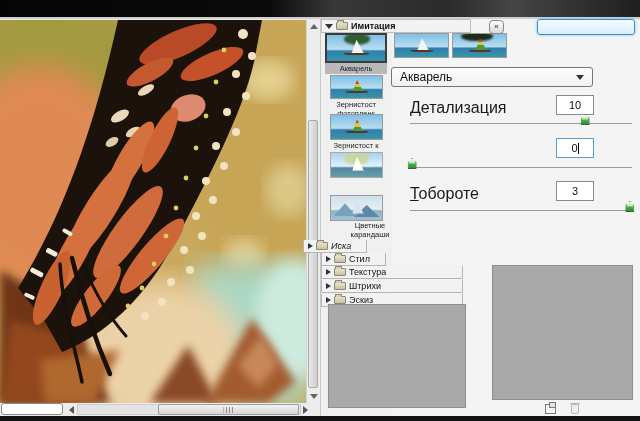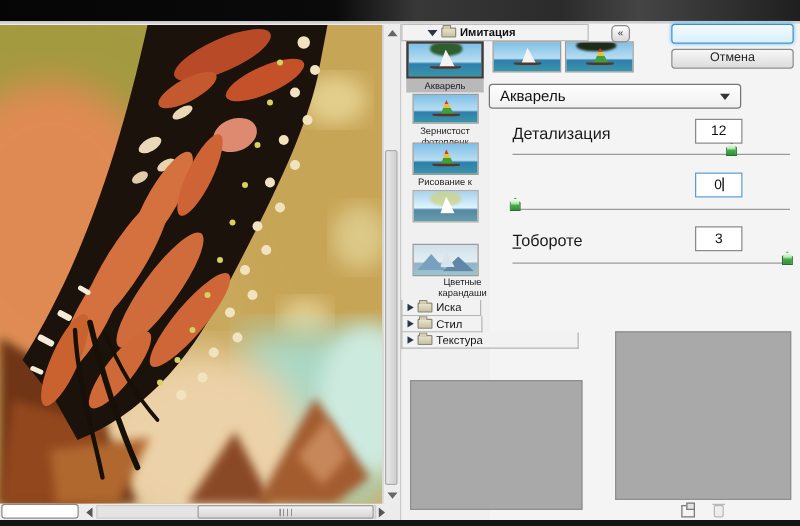--- a/index.html
+++ b/index.html
@@ -25,21 +25,21 @@
   .harr.left{left:69px;border-top:4px solid transparent;border-bottom:4px solid transparent;border-right:5px solid #555;}
   .harr.right{left:303px;border-top:4px solid transparent;border-bottom:4px solid transparent;border-left:5px solid #555;}
   .htrack{position:absolute;left:77px;top:1px;width:224px;height:11px;background:#e4e4e4;border:1px solid #cdcdcd;}
   .hthumb{position:absolute;left:158px;top:1px;width:141px;height:11px;background:linear-gradient(#f2f2f2,#d6d6d6);border:1px solid #9e9e9e;border-radius:2px;}
   .grip{position:absolute;left:50%;top:2px;transform:translateX(-50%);width:11px;height:6px;
     background:repeating-linear-gradient(90deg,#8f8f8f 0 1px,transparent 1px 3px);}
 
   
   .midpane{position:absolute;left:320px;top:19px;width:72px;height:397px;background:#f0f0f0;border-left:1px solid #c9c9c9;}
   .cat-header{position:absolute;left:321px;top:19px;width:150px;height:14px;background:#f3f3f3;
-    border:1px solid #bdbdbd;display:flex;align-items:center;gap:3px;padding-left:20px;}
+    border:1px solid #bdbdbd;display:flex;align-items:center;gap:3px;padding-left:3px;}
   .tri-down{width:0;height:0;border-left:4px solid transparent;border-right:4px solid transparent;border-top:5px solid #2a3547;}
   .tri-right{width:0;height:0;border-top:3.5px solid transparent;border-bottom:3.5px solid transparent;border-left:5px solid #2a3547;}
   .folder-ico{position:relative;width:12px;height:8px;background:linear-gradient(#e8e2c8,#c9c2a4);border:1px solid #8d8874;border-radius:1px;flex:none;}
   .folder-ico::before{content:"";position:absolute;left:0;top:-3px;width:5px;height:2px;background:#d8d2b4;border:1px solid #8d8874;border-bottom:none;border-radius:1px 1px 0 0;}
   .cat-label{font-size:9px;font-weight:bold;color:#111;white-space:nowrap;}
 
   .th{position:absolute;overflow:hidden;background:linear-gradient(#7ec0e8 0%,#b9ddf0 55%,#2e7fae 62%,#3a95a8 100%);border:1px solid #9a9a9a;}
   .th .sail{position:absolute;left:38%;top:18%;width:26%;height:55%;background:#f4f4f4;clip-path:polygon(15% 100%,50% 0,100% 100%);}
   .th .hull{position:absolute;left:30%;top:68%;width:42%;height:9%;background:#5a3420;border-radius:0 0 40% 40%;}
   .th.selected{border:2px solid #3c3c3c;}
@@ -66,21 +66,21 @@
   .collapse-btn{position:absolute;left:489px;top:20px;width:15px;height:14px;border:1px solid #8a8a8a;border-radius:4px;
     background:linear-gradient(#ffffff,#d8d8d8);font-size:8px;line-height:12px;text-align:center;color:#222;}
   .okbtn{position:absolute;left:537px;top:19px;width:98px;height:16px;border:1px solid #3e8ecf;border-radius:3px;
     background:linear-gradient(#f3fbff,#d9f0fc);box-shadow:0 0 3px #66c4f3;font-size:10px;text-align:center;}
   .cancelbtn{position:absolute;left:537px;top:39px;width:98px;height:16px;border:1px solid #8a8a8a;border-radius:3px;
     background:linear-gradient(#f7f7f7,#dcdcdc);font-size:10px;line-height:14px;text-align:center;color:#222;}
   .dropdown{position:absolute;left:391px;top:67px;width:202px;height:20px;border:1px solid #767676;border-radius:3px;
     background:linear-gradient(#fefefe,#f0f0f0);display:flex;align-items:center;padding:0 8px;font-size:12px;color:#111;}
   .dropdown .dd-arrow{margin-left:auto;width:0;height:0;border-left:4px solid transparent;border-right:4px solid transparent;border-top:5px solid #333;}
 
-  .param-label{position:absolute;left:410px;font-size:13px;color:#1a1a1a;}
+  .param-label{position:absolute;left:410px;font-size:16px;color:#1a1a1a;}
   .param-label .mn{text-decoration:underline;}
   .valbox{position:absolute;left:556px;width:38px;height:20px;background:#fff;border:1px solid #8a8a8a;
     font-size:11px;text-align:center;line-height:18px;color:#111;}
   .valbox.focused{border-color:#5a9fd4;}
   .caret{display:inline-block;width:1px;height:11px;background:#000;vertical-align:-2px;}
   .strack{position:absolute;left:410px;width:222px;height:3px;}
   .strack::before{content:"";position:absolute;left:0;top:1px;width:100%;height:1px;background:#9a9a9a;}
   .sthumb{position:absolute;top:-8px;width:9px;height:11px;transform:translateX(-50%);
     clip-path:polygon(50% 0,100% 38%,100% 100%,0 100%,0 38%);
     background:linear-gradient(#f4fff2 0%,#bfe8b4 40%,#3fae49 60%,#2f8f3a 100%);
@@ -244,64 +244,73 @@
   <div class="th rainbow" style="left:330px;top:75px;width:53px;height:24px;">
     <div class="sail"></div>
     <div class="hull"></div>
   </div>
   <div class="thlabel" style="left:323px;top:100px;width:66px;">Зернистост фотопленк</div>
 
   <div class="th rainbow" style="left:330px;top:114px;width:53px;height:26px;">
     <div class="sail"></div>
     <div class="hull"></div>
   </div>
-  <div class="thlabel" style="left:323px;top:141px;width:66px;">Рисование к</div>
+  <div class="thlabel" style="left:323px;top:141px;width:66px;">Зернистост к</div>
 
   <div class="th hazy" style="left:330px;top:152px;width:53px;height:26px;">
     <div class="blob"></div>
     <div class="sail"></div>
   </div>
 
   <div class="th pencil" style="left:330px;top:195px;width:53px;height:26px;">
     <div class="mtn"></div>
     <div class="mtn2"></div>
     <div class="sail"></div>
   </div>
   <div class="thlabel" style="left:337px;top:221px;width:66px;">Цветные карандаши</div>
 
-  <div class="folder-row" style="left:321px;top:240px;width:64px;">
+  <div class="folder-row" style="left:303px;top:240px;width:64px;font-style:italic;">
     <div class="tri-right"></div>
     <div class="folder-ico"></div>
     <div class="flabel">Иска</div>
   </div>
   <div class="folder-row" style="left:321px;top:253px;width:65px;">
     <div class="tri-right"></div>
     <div class="folder-ico"></div>
     <div class="flabel">Стил</div>
   </div>
   <div class="folder-row" style="left:321px;top:266px;width:142px;">
     <div class="tri-right"></div>
     <div class="folder-ico"></div>
     <div class="flabel">Текстура</div>
+  </div>
+  <div class="folder-row" style="left:321px;top:280px;width:142px;">
+    <div class="tri-right"></div>
+    <div class="folder-ico"></div>
+    <div class="flabel">Штрихи</div>
+  </div>
+  <div class="folder-row" style="left:321px;top:294px;width:142px;">
+    <div class="tri-right"></div>
+    <div class="folder-ico"></div>
+    <div class="flabel">Эскиз</div>
   </div>
 
   <div class="graybox" style="left:328px;top:304px;width:138px;height:104px;"></div>
   <div class="graybox" style="left:492px;top:265px;width:141px;height:135px;"></div>
 
   <div class="collapse-btn">«</div>
   <div class="okbtn"></div>
-  <div class="cancelbtn">Отмена</div>
 
   <div class="dropdown">
     <span>Акварель</span>
     <div class="dd-arrow"></div>
   </div>
 
   <div class="param-label" style="top:99px;"><span class="mn">Д</span><span>етализация</span></div>
-  <div class="valbox" style="top:95px;">12</div>
+  <div class="valbox" style="top:95px;">10</div>
   <div class="strack" style="top:122px;">
     <div class="sthumb" style="left: 79%;"></div>
   </div>
 
   <div class="valbox focused" style="top:138px;"><span>0</span><span class="caret"></span></div>
   <div class="strack" style="top:166px;">
     <div class="sthumb" style="left: 1%;"></div>
   </div>
 
   <div class="param-label" style="top:185px;"><span class="mn">Т</span><span>обороте</span></div>

